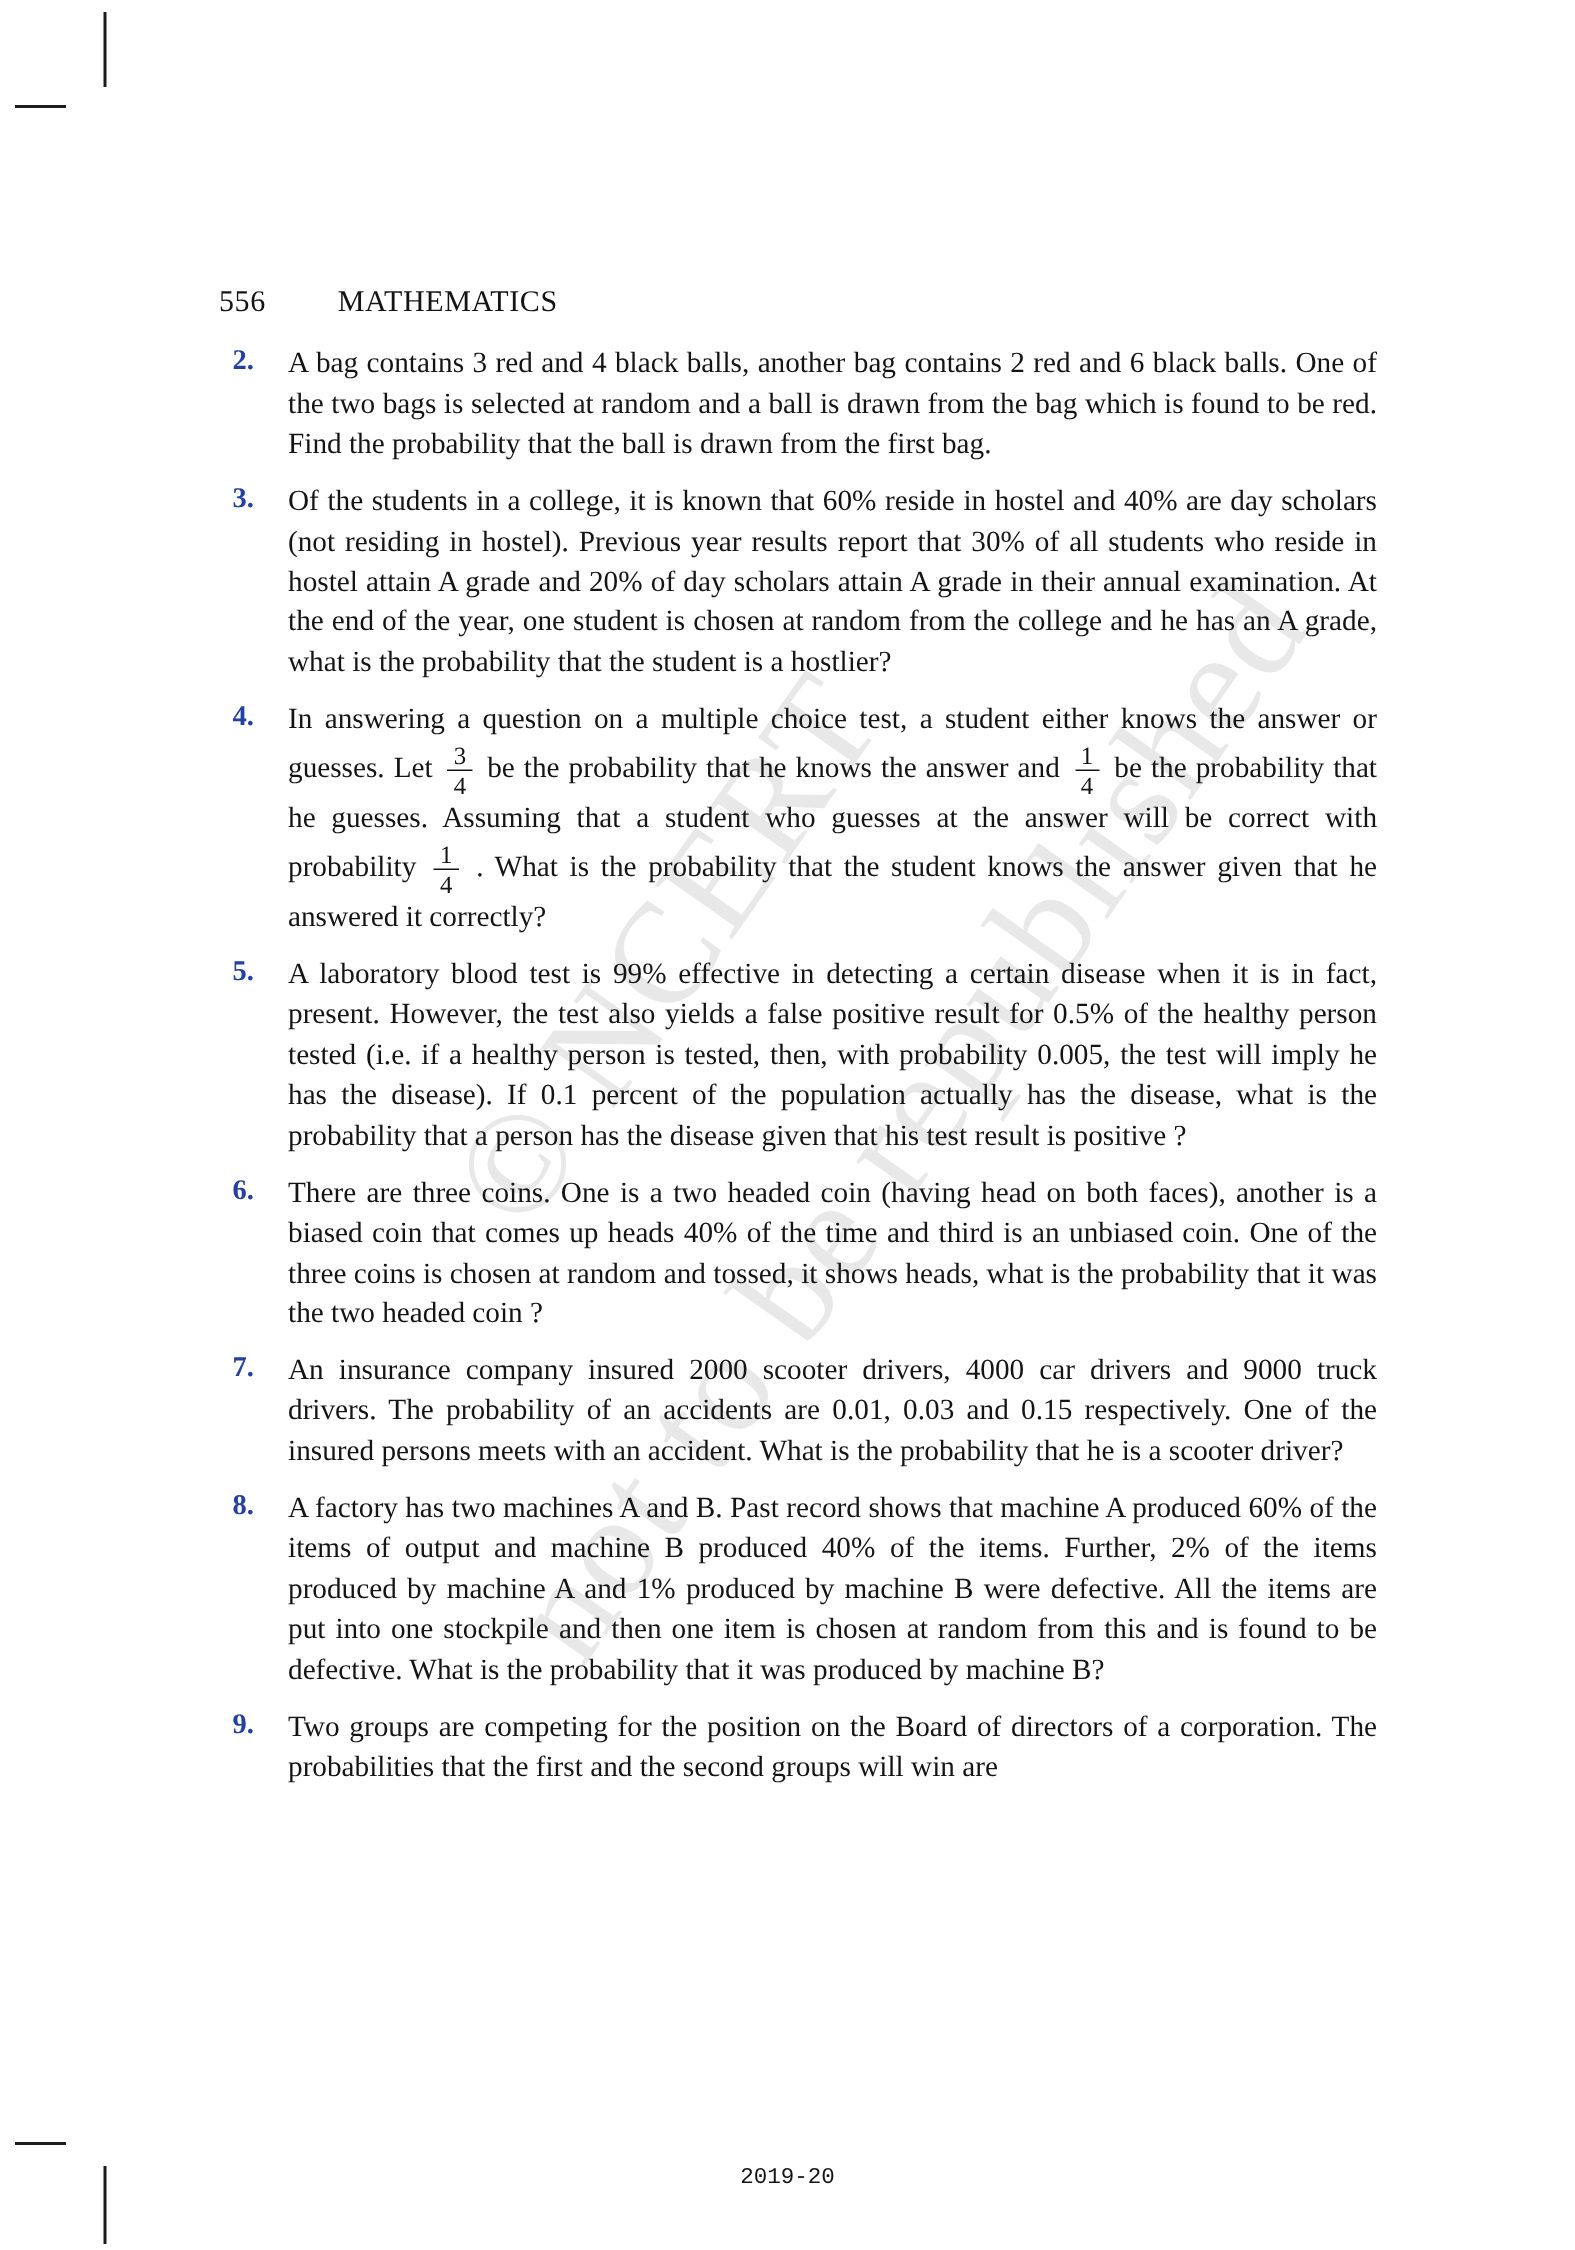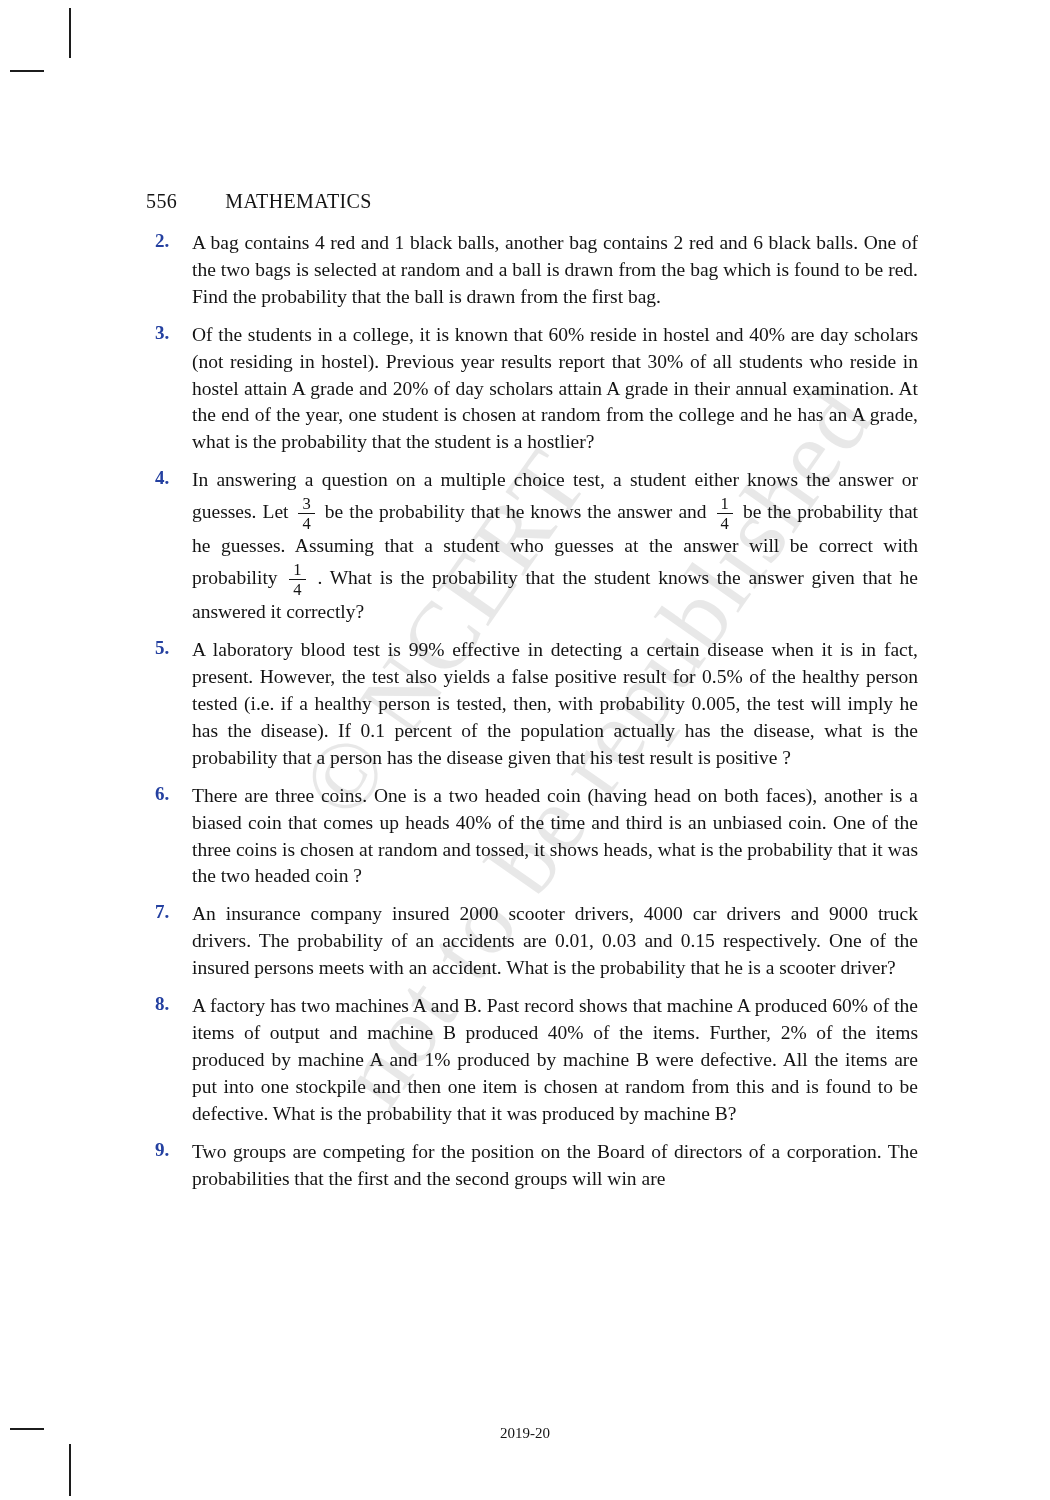--- a/index.html
+++ b/index.html
@@ -71,25 +71,26 @@
     text-align: center;
     font-size: 0.85em;
     line-height: 1.15;
     margin: 0 4px;
   }
   .frac .num { border-bottom: 1.3px solid #141414; padding: 0 4px; }
   .frac .den { padding: 0 4px; }
 
   .page-footer {
     position: absolute;
-    bottom: 58px; left: 0;
+    bottom: 40px; left: 0;
     width: 100%;
     text-align: center;
     font-size: 15px;
     z-index: 1;
+    font-family: Liberation Mono, monospace;
   }
 </style>
 </head>
 <body>
 
 <div class="page">
 
   <div class="crop tl-v"></div>
   <div class="crop tl-h"></div>
   <div class="crop bl-h"></div>
@@ -100,21 +101,21 @@
     <div class="wm-line">not to be republished</div>
   </div>
 
   <div class="page-header">
     <span class="pn">556</span><span>MATHEMATICS</span>
   </div>
 
   <div class="content" id="questions">
       <div class="question">
         <span class="qnum">2.</span>
-        <div class="qbody"> A bag contains 4 red and 1 black balls, another bag contains 2 red and 6 black balls. One of the two bags is selected at random and a ball is drawn from the bag which is found to be red. Find the probability that the ball is drawn from the first bag.</div>
+        <div class="qbody"> A bag contains 3 red and 4 black balls, another bag contains 2 red and 6 black balls. One of the two bags is selected at random and a ball is drawn from the bag which is found to be red. Find the probability that the ball is drawn from the first bag.</div>
       </div>
       <div class="question">
         <span class="qnum">3.</span>
         <div class="qbody">Of the students in a college, it is known that 60% reside in hostel and 40% are day scholars (not residing in hostel). Previous year results report that 30% of all students who reside in hostel attain A grade and 20% of day scholars attain A grade in their annual examination. At the end of the year, one student is chosen at random from the college and he has an A grade, what is the probability that the student is a hostlier?</div>
       </div>
       <div class="question">
         <span class="qnum">4.</span>
         <div class="qbody">In answering a question on a multiple choice test, a student either knows the answer or guesses. Let <span class="frac">
             <span class="num">3</span>
             <span class="den">4</span>

